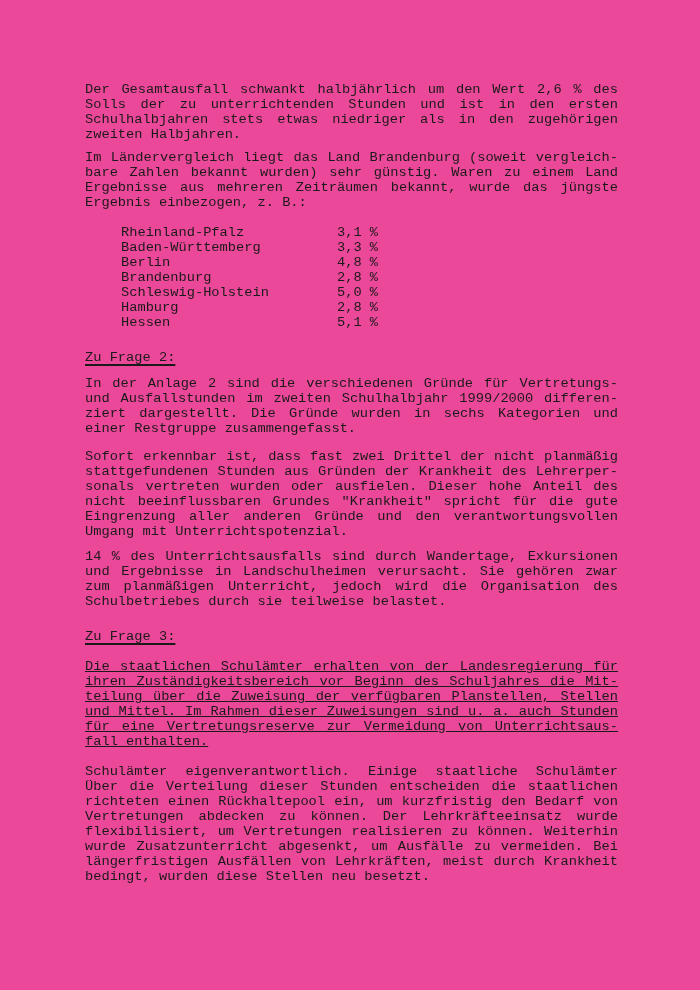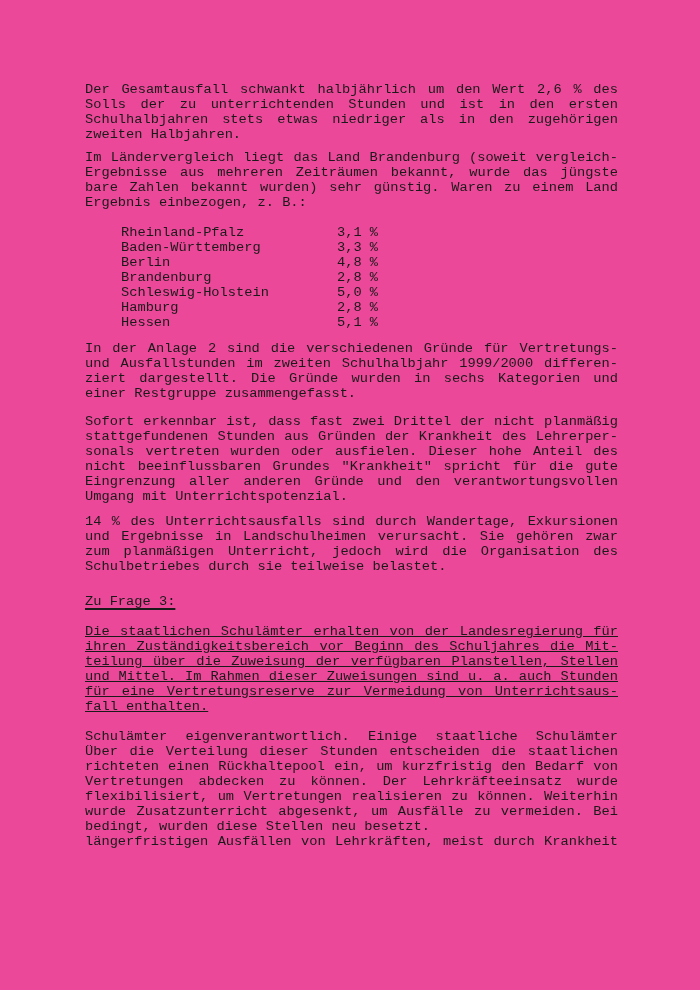--- a/index.html
+++ b/index.html
@@ -73,33 +73,34 @@
 <div class="page" data-name="document-page">
   <div class="content" data-name="document-content">
       <div class="para" data-name="para-gesamtausfall">
         <div class="pline" data-name="paragraph-line">Der Gesamtausfall schwankt halbjährlich um den Wert 2,6 % des</div>
         <div class="pline" data-name="paragraph-line">Solls der zu unterrichtenden Stunden und ist in den ersten</div>
         <div class="pline" data-name="paragraph-line">Schulhalbjahren stets etwas niedriger als in den zugehörigen</div>
         <div class="pline last" data-name="paragraph-line">zweiten Halbjahren.</div>
       </div>
       <div class="para" data-name="para-laendervergleich">
         <div class="pline" data-name="paragraph-line">Im Ländervergleich liegt das Land Brandenburg (soweit vergleich-</div>
+        <div class="pline" data-name="paragraph-line">bare Zahlen bekannt wurden) sehr günstig. Waren zu einem Land</div>
         <div class="pline" data-name="paragraph-line">Ergebnisse aus mehreren Zeiträumen bekannt, wurde das jüngste</div>
-        <div class="pline" data-name="paragraph-line">bare Zahlen bekannt wurden) sehr günstig. Waren zu einem Land</div>
         <div class="pline last" data-name="paragraph-line">Ergebnis einbezogen, z. B.:</div>
       </div>
       <div class="land-list" data-name="laender-list">
         <div class="land-row" data-name="list-item"><span class="land-name" data-name="land-name">Rheinland-Pfalz</span><span class="land-value" data-name="land-value">3,1 %</span></div>
         <div class="land-row" data-name="list-item"><span class="land-name" data-name="land-name">Baden-Württemberg</span><span class="land-value" data-name="land-value">3,3 %</span></div>
         <div class="land-row" data-name="list-item"><span class="land-name" data-name="land-name">Berlin</span><span class="land-value" data-name="land-value">4,8 %</span></div>
         <div class="land-row" data-name="list-item"><span class="land-name" data-name="land-name">Brandenburg</span><span class="land-value" data-name="land-value">2,8 %</span></div>
         <div class="land-row" data-name="list-item"><span class="land-name" data-name="land-name">Schleswig-Holstein</span><span class="land-value" data-name="land-value">5,0 %</span></div>
         <div class="land-row" data-name="list-item"><span class="land-name" data-name="land-name">Hamburg</span><span class="land-value" data-name="land-value">2,8 %</span></div>
         <div class="land-row" data-name="list-item"><span class="land-name" data-name="land-name">Hessen</span><span class="land-value" data-name="land-value">5,1 %</span></div>
       </div>
+      <div class="heading" data-name="heading-frage-2"><span class="heading-text" data-name="heading-text">Zu Frage 2:</span></div>
       <div class="para" data-name="para-anlage-2">
         <div class="pline" data-name="paragraph-line">In der Anlage 2 sind die verschiedenen Gründe für Vertretungs-</div>
         <div class="pline" data-name="paragraph-line">und Ausfallstunden im zweiten Schulhalbjahr 1999/2000 differen-</div>
         <div class="pline" data-name="paragraph-line">ziert dargestellt. Die Gründe wurden in sechs Kategorien und</div>
         <div class="pline last" data-name="paragraph-line">einer Restgruppe zusammengefasst.</div>
       </div>
       <div class="para" data-name="para-krankheit">
         <div class="pline" data-name="paragraph-line">Sofort erkennbar ist, dass fast zwei Drittel der nicht planmäßig</div>
         <div class="pline" data-name="paragraph-line">stattgefundenen Stunden aus Gründen der Krankheit des Lehrerper-</div>
         <div class="pline" data-name="paragraph-line">sonals vertreten wurden oder ausfielen. Dieser hohe Anteil des</div>
@@ -122,17 +123,17 @@
         <div class="pline" data-name="paragraph-line">für eine Vertretungsreserve zur Vermeidung von Unterrichtsaus-</div>
         <div class="pline last" data-name="paragraph-line">fall enthalten.</div>
       </div>
       <div class="para" data-name="para-verteilung">
         <div class="pline" data-name="paragraph-line">Schulämter eigenverantwortlich. Einige staatliche Schulämter</div>
         <div class="pline" data-name="paragraph-line">Über die Verteilung dieser Stunden entscheiden die staatlichen</div>
         <div class="pline" data-name="paragraph-line">richteten einen Rückhaltepool ein, um kurzfristig den Bedarf von</div>
         <div class="pline" data-name="paragraph-line">Vertretungen abdecken zu können. Der Lehrkräfteeinsatz wurde</div>
         <div class="pline" data-name="paragraph-line">flexibilisiert, um Vertretungen realisieren zu können. Weiterhin</div>
         <div class="pline" data-name="paragraph-line">wurde Zusatzunterricht abgesenkt, um Ausfälle zu vermeiden. Bei</div>
+        <div class="pline" data-name="paragraph-line">längerfristigen Ausfällen von Lehrkräften, meist durch Krankheit</div>
         <div class="pline last" data-name="paragraph-line">bedingt, wurden diese Stellen neu besetzt.</div>
-        <div class="pline" data-name="paragraph-line">längerfristigen Ausfällen von Lehrkräften, meist durch Krankheit</div>
       </div>
     </div>
 </div>
 
 </body></html>

